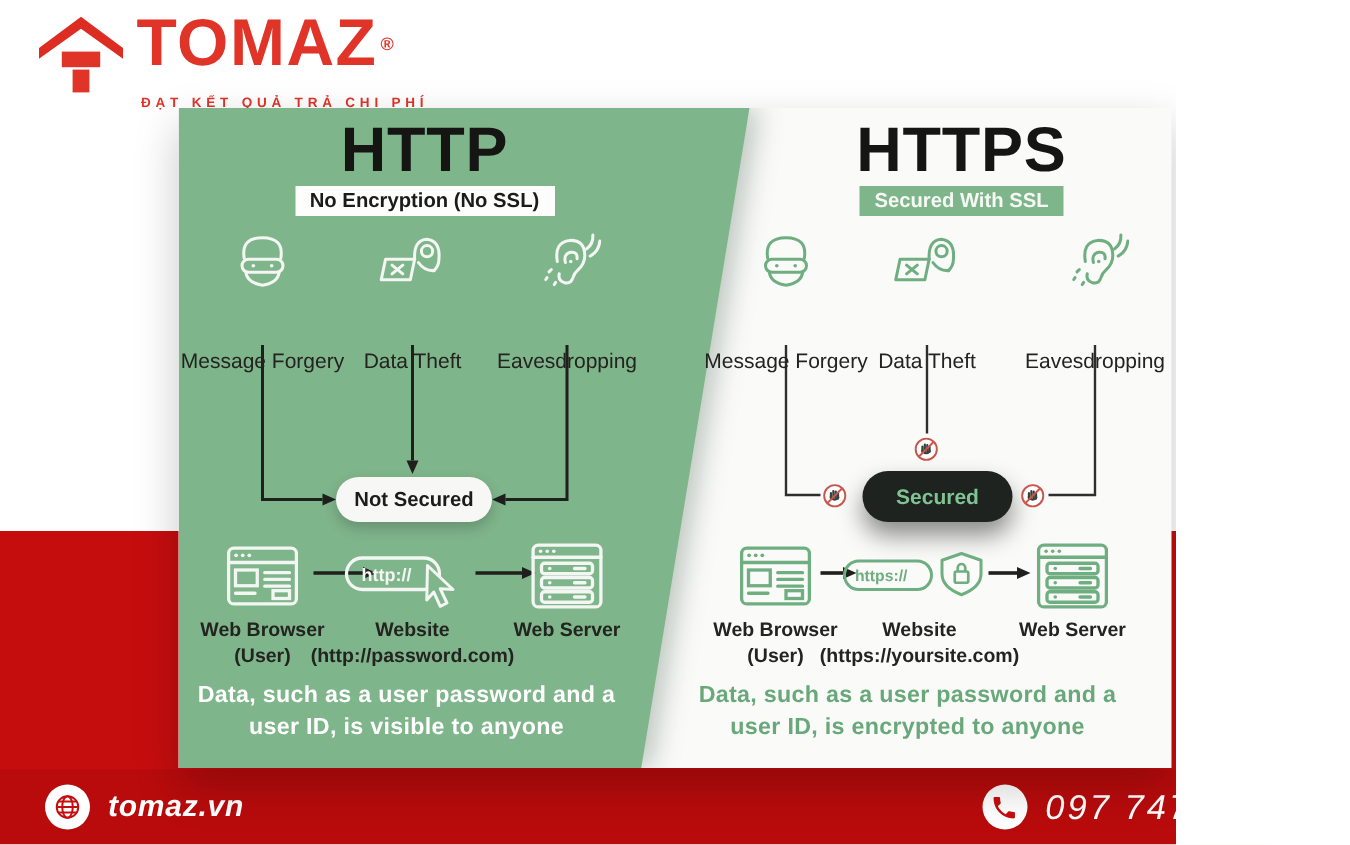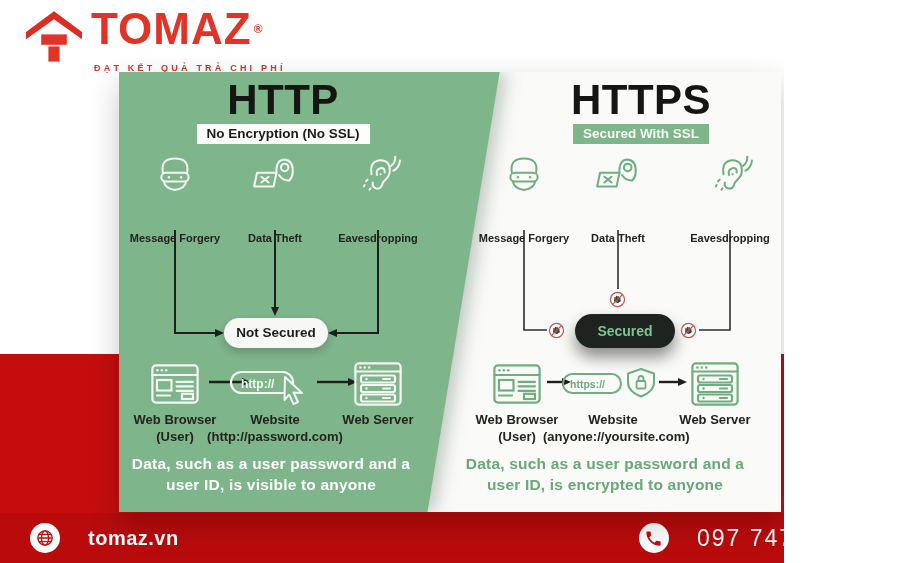--- a/index.html
+++ b/index.html
@@ -11,21 +11,21 @@
   .brand-house{margin-right:9px;margin-top:2px;}
   .brand-name-row{line-height:42px;}
   .brand-name{font-size:44px;font-weight:bold;color:#e03428;letter-spacing:1px;}
   .brand-reg{font-size:12px;font-weight:bold;color:#e03428;vertical-align:top;margin-left:2px;}
   .brand-tagline{font-size:9px;font-weight:bold;color:#e03428;letter-spacing:3.2px;margin-top:3px;margin-left:3px;text-align:right;}
 
   
   .red-banner{position:absolute;left:0;top:354px;width:900px;height:209px;background:#c60d0e;}
   .footer{position:absolute;left:0;top:513px;width:900px;height:50px;background:#b90b0c;
           display:flex;align-items:center;justify-content:space-between;padding:0 30px;box-sizing:border-box;}
-  .fgroup{display:flex;align-items:center;gap:28px;}
+  .fgroup{display:flex;align-items:center;gap:12px;font-style:italic;}
   .fcircle{width:30px;height:30px;background:#ffffff;border-radius:50%;display:flex;align-items:center;justify-content:center;flex:0 0 auto;}
   .ftext{color:#ffffff;font-size:20px;font-weight:bold;letter-spacing:.5px;}
   .fphone{font-size:23px;font-weight:normal;letter-spacing:2px;}
 
   
   .card{position:absolute;left:119px;top:72px;width:662px;height:440px;background:#fafaf8;
         box-shadow:0 12px 28px rgba(0,0,0,.22);overflow:hidden;}
   .green-wrap{position:absolute;inset:0;filter:drop-shadow(6px 0 9px rgba(40,70,50,.30));}
   .green-panel{position:absolute;inset:0;background:#7fb58b;clip-path:polygon(0 0,57.5% 0,46.6% 100%,0 100%);}
   .connectors{position:absolute;left:0;top:0;pointer-events:none;}
@@ -35,21 +35,21 @@
   .head-https{left:382px;top:4px;width:280px;}
   .big-title{font-size:42px;font-weight:bold;color:#151513;letter-spacing:.5px;line-height:48px;}
   .badge{display:inline-block;font-size:13.5px;font-weight:bold;padding:2px 10px 3px;}
   .badge-white{background:#fdfdfc;color:#1b1b19;}
   .badge-green{background:#7fb58b;color:#f6f8f5;}
 
   .threat{position:absolute;top:80px;width:120px;text-align:center;}
   .threat svg{display:block;margin:0 auto 8px;}
   .threat-http{color:#f3f6f2;}
   .threat-https{color:#6fae80;}
-  .tlabel{font-size:11px;font-weight:bold;color:#23231f;margin-top:34px;}
+  .tlabel{font-size:14px;font-weight:normal;color:#23231f;margin-top:34px;}
 
   .pill-notsecure{position:absolute;left:105px;top:246px;width:104px;height:30px;border-radius:16px;
         background:#f7f8f5;box-shadow:0 4px 9px rgba(0,0,0,.20);text-align:center;line-height:30px;
         font-size:13.5px;font-weight:bold;color:#1c1c1a;}
   .pill-secured{position:absolute;left:456px;top:242px;width:100px;height:34px;border-radius:18px;
         background:#1f231f;box-shadow:0 9px 16px rgba(0,0,0,.45);text-align:center;line-height:34px;
         font-size:14px;font-weight:bold;color:#7fc492;}
   .hand{position:absolute;width:17px;height:17px;}
 
   .flow{position:absolute;top:286px;width:140px;text-align:center;}
@@ -326,21 +326,21 @@
       <div class="flabel">Web Browser</div>
       <div class="flabel">(User)</div>
     </div>
     <div class="flow flow-https" style="left:424px">
       <div class="iconwrap">
           <svg width="104" height="44">
             <use href="#sym-tag-https"></use>
           </svg>
         </div>
       <div class="flabel">Website</div>
-      <div class="flabel">(anyone://yoursite.com)</div>
+      <div class="flabel">(https://yoursite.com)</div>
     </div>
     <div class="flow flow-https" style="left:526px">
       <div class="iconwrap">
           <svg width="48" height="44">
             <use href="#sym-server"></use>
           </svg>
         </div>
       <div class="flabel">Web Server</div>
       <div class="flabel"></div>
     </div>

